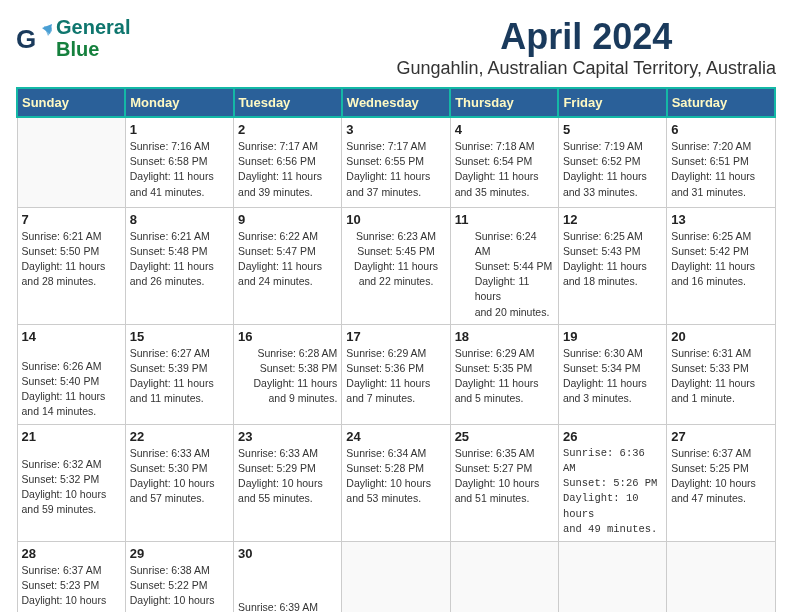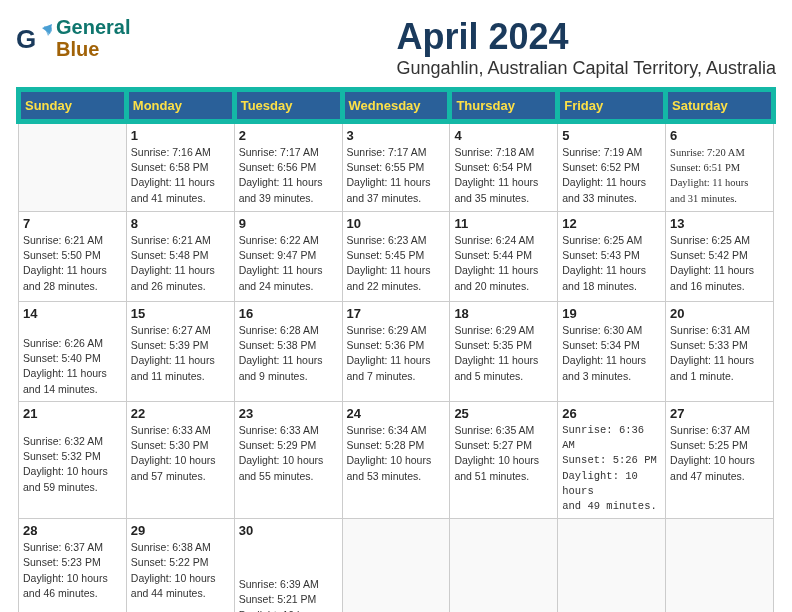--- a/index.html
+++ b/index.html
@@ -15,45 +15,45 @@
       justify-content: space-between;
       align-items: flex-start;
       margin-bottom: 8px;
     }
     .logo {
       display: flex;
       flex-direction: column;
       align-items: flex-start;
     }
     .title-block {
-      text-align: left;
+      text-align: center;
     }
     .month-title {
       font-size: 36px;
       font-weight: bold;
       color: #1a3a5c;
     }
     .subtitle {
       font-size: 18px;
       color: #333;
       font-weight: normal;
     }
     .calendar {
       width: 100%;
       border-collapse: collapse;
       font-size: 11px;
     }
     .calendar th {
       background: #2a6099;
-      color: #fde047;
+      color: #fef9c3;
       padding: 6px 4px;
       text-align: left;
       font-size: 13px;
       font-weight: bold;
-      border: 5px solid #14b8a6;
+      border: 2px solid #14b8a6;
     }
     .calendar td {
       border: 1px solid #ccc;
       vertical-align: top;
       padding: 4px;
       width: calc(100%/7);
       min-height: 80px;
       background: #fff;
     }
     .calendar td.empty {
@@ -82,21 +82,21 @@
     <div style="display:flex; align-items:center; gap:4px;">
       <div style="position:relative; width:36px; height:36px;">
         <svg width="36" height="36" viewBox="0 0 36 36">
           <text x="0" y="28" font-size="26" font-weight="bold" fill="#1a3a5c">G</text>
           <polygon points="26,8 36,4 34,14" fill="#4a9fd4"></polygon>
           <polygon points="28,6 38,8 32,16" fill="#4a9fd4" opacity="0.7"></polygon>
         </svg>
       </div>
       <div>
         <div style="font-size:20px; font-weight:bold; color:#0f766e; line-height:1.1;">General</div>
-        <div style="font-size:20px; font-weight:bold; color:#a16207; line-height:1.1;">Blue</div>
+        <div style="font-size:20px; font-weight:bold; color:#15803d; line-height:1.1;">Blue</div>
       </div>
     </div>
   </div>
   <div class="title-block">
     <div class="month-title">April 2024</div>
     <div class="subtitle">Gungahlin, Australian Capital Territory, Australia</div>
   </div>
 </div>
 
 <table class="calendar">
@@ -144,21 +144,21 @@
         </td>
         <td>
           <div class="day-num">5</div>
           <div class="day-info" style="white-space: pre-line;">Sunrise: 7:19 AM
 Sunset: 6:52 PM
 Daylight: 11 hours
 and 33 minutes.</div>
         </td>
         <td>
           <div class="day-num">6</div>
-          <div class="day-info" style="white-space: pre-line; font-family: Liberation Serif, serif;">Sunrise: 7:20 AM
+          <div class="day-info" style="white-space: pre-line;">Sunrise: 7:20 AM
 Sunset: 6:51 PM
 Daylight: 11 hours
 and 31 minutes.</div>
         </td>
       </tr>
       <tr class="week-row">
         <td>
           <div class="day-num">7</div>
           <div class="day-info" style="white-space: pre-line;">Sunrise: 6:21 AM
 Sunset: 5:50 PM
@@ -168,34 +168,34 @@
         <td>
           <div class="day-num">8</div>
           <div class="day-info" style="white-space: pre-line;">Sunrise: 6:21 AM
 Sunset: 5:48 PM
 Daylight: 11 hours
 and 26 minutes.</div>
         </td>
         <td>
           <div class="day-num">9</div>
           <div class="day-info" style="white-space: pre-line;">Sunrise: 6:22 AM
-Sunset: 9:47 PM
+Sunset: 5:47 PM
 Daylight: 11 hours
 and 24 minutes.</div>
         </td>
         <td>
           <div class="day-num">10</div>
-          <div class="day-info" style="white-space: pre-line;">Sunrise: 6:23 AM
+          <div class="day-info" style="white-space: pre-line; text-align: center;">Sunrise: 6:23 AM
 Sunset: 5:45 PM
 Daylight: 11 hours
 and 22 minutes.</div>
         </td>
         <td>
           <div class="day-num">11</div>
-          <div class="day-info" style="white-space: pre-line;">Sunrise: 6:24 AM
+          <div class="day-info" style="white-space: pre-line; margin-left: 20px;">Sunrise: 6:24 AM
 Sunset: 5:44 PM
 Daylight: 11 hours
 and 20 minutes.</div>
         </td>
         <td>
           <div class="day-num">12</div>
           <div class="day-info" style="white-space: pre-line;">Sunrise: 6:25 AM
 Sunset: 5:43 PM
 Daylight: 11 hours
 and 18 minutes.</div>
@@ -218,21 +218,21 @@
         </td>
         <td>
           <div class="day-num">15</div>
           <div class="day-info" style="white-space: pre-line;">Sunrise: 6:27 AM
 Sunset: 5:39 PM
 Daylight: 11 hours
 and 11 minutes.</div>
         </td>
         <td>
           <div class="day-num">16</div>
-          <div class="day-info" style="white-space: pre-line;">Sunrise: 6:28 AM
+          <div class="day-info" style="white-space: pre-line; text-align: right;">Sunrise: 6:28 AM
 Sunset: 5:38 PM
 Daylight: 11 hours
 and 9 minutes.</div>
         </td>
         <td>
           <div class="day-num">17</div>
           <div class="day-info" style="white-space: pre-line;">Sunrise: 6:29 AM
 Sunset: 5:36 PM
 Daylight: 11 hours
 and 7 minutes.</div>

